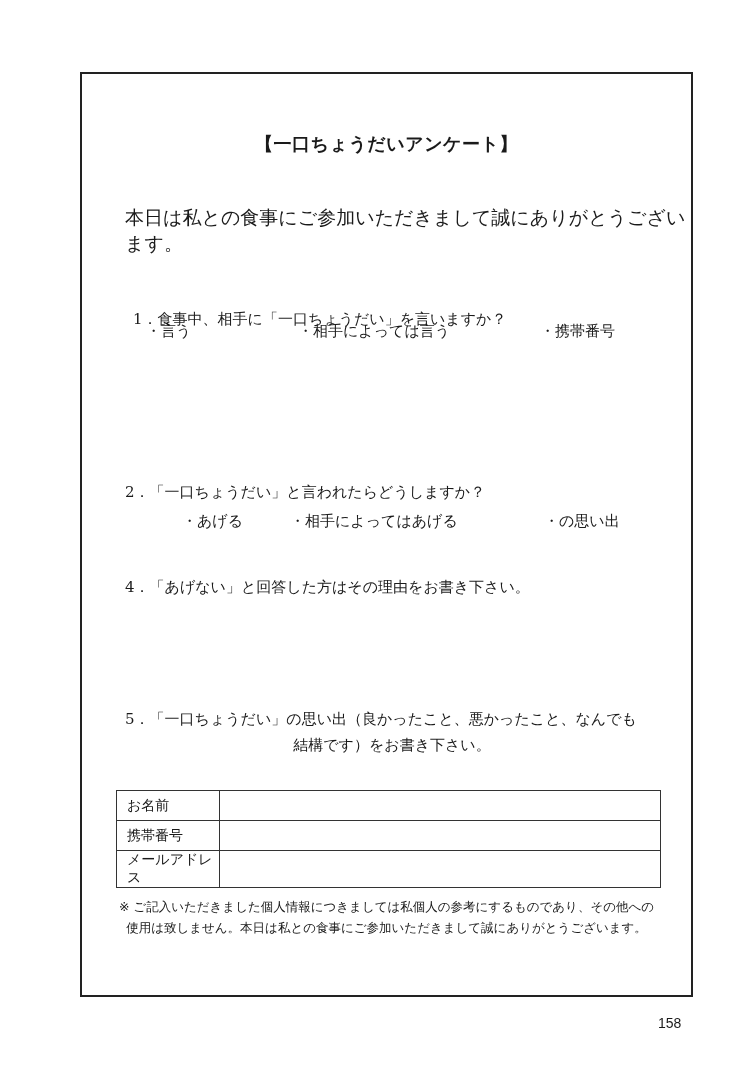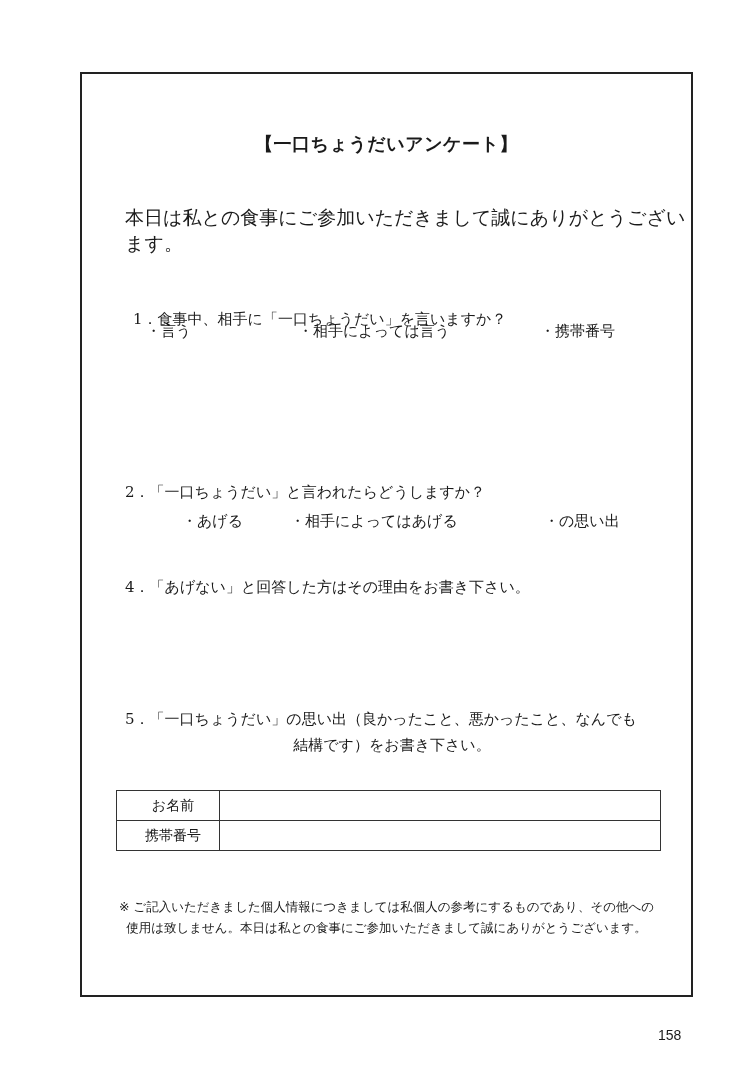--- a/index.html
+++ b/index.html
@@ -5,24 +5,24 @@
   html, body { margin:0; padding:0; background:#fff; }
   body { width:739px; height:1081px; position:relative; overflow:hidden; font-family:"DejaVu Serif", serif; color:#1a1a1a; }
   .frame { position:absolute; left:80px; top:72px; width:609px; height:921px; border:2px solid #222; box-sizing:content-box; }
   .title { position:absolute; left:0; right:0; top:58px; text-align:center; font-family:Liberation Sans, sans-serif; font-weight:bold; font-size:18px; letter-spacing:0.5px; }
   .intro { position:absolute; left:43px; top:130px; font-family:"DejaVu Sans", sans-serif; font-size:19px; line-height:26px; }
   .q { position:absolute; left:43px; font-size:15px; line-height:26px; }
   .opts { position:absolute; left:0; width:549px; height:24px; font-size:15px; }
   .opt { position:absolute; }
   .info-table { position:absolute; left:34px; top:716px; width:545px; border-collapse:collapse; font-family:"DejaVu Sans", sans-serif; font-size:14px; }
   .info-table td { border:1.5px solid #333; height:29px; padding:0 0 0 10px; }
-  .info-table td.label { width:92px;text-align:center; }
+  .info-table td.label { width:92px; }
   .info-table td.field { background:#fff; }
   .note { position:absolute; left:0; right:0; top:822px; text-align:center; font-family:"DejaVu Sans", sans-serif; font-size:12.5px; line-height:21px; }
-  .pageno { position:absolute; left:658px; top:1015px; font-family:"Liberation Sans", sans-serif; font-size:14px;margin-top:12px; }
+  .pageno { position:absolute; left:658px; top:1015px; font-family:"Liberation Sans", sans-serif; font-size:14px; }
 </style>
 </head>
 <body>
 
 <div class="frame">
   <div class="title">【一口ちょうだいアンケート】</div>
 
   <div class="intro">
     <div>本日は私との食事にご参加いただきまして誠にありがとうございます。</div>
   </div>
@@ -55,20 +55,24 @@
   <table class="info-table">
     <tbody>
         <tr>
       <td class="label">お名前</td>
       <td class="field"></td>
     </tr>
     <tr>
       <td class="label">携帯番号</td>
       <td class="field"></td>
     </tr>
+    <tr>
+      <td class="label">メールアドレス</td>
+      <td class="field"></td>
+    </tr>
   </tbody>
     </table>
 
   <div class="note">
     <div>※ ご記入いただきました個人情報につきましては私個人の参考にするものであり、その他への</div>
     <div>使用は致しません。本日は私との食事にご参加いただきまして誠にありがとうございます。</div>
   </div>
 </div>
 
 <div class="pageno">158</div>

